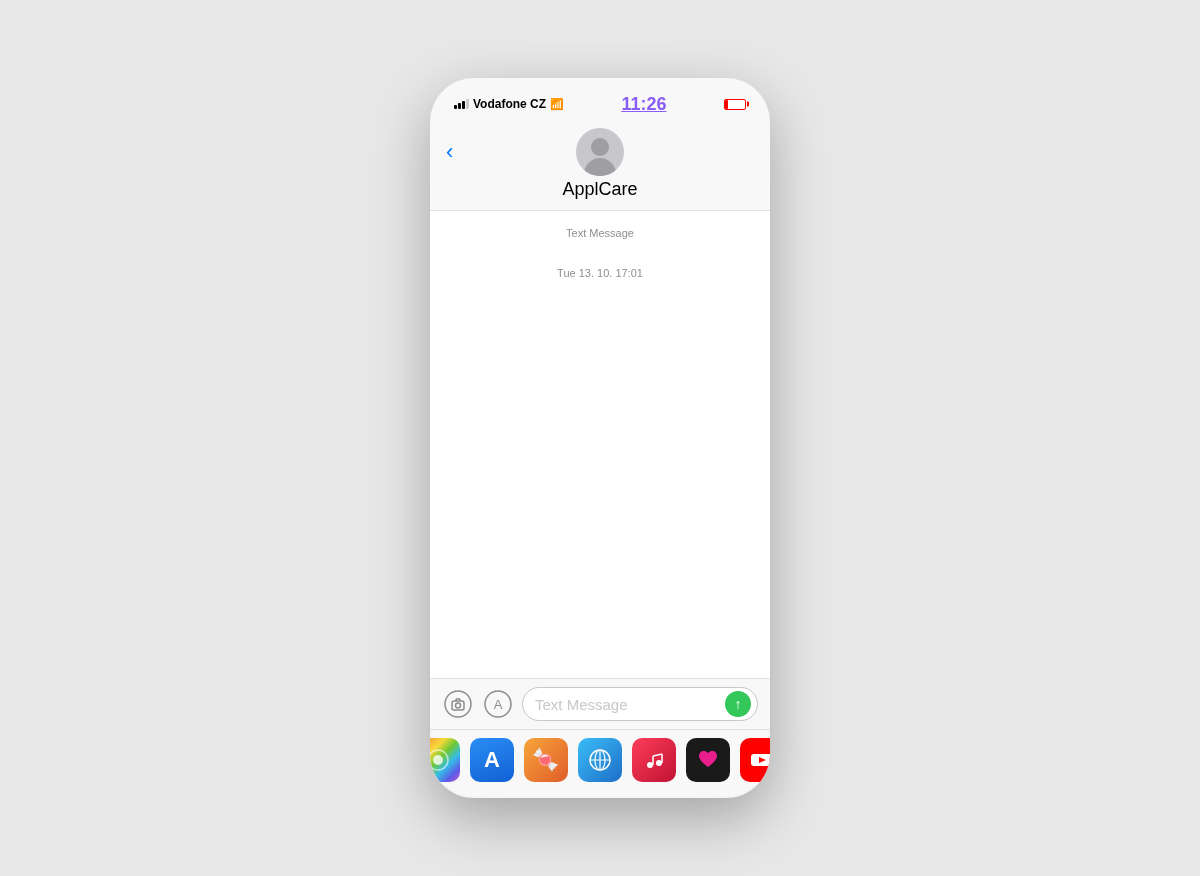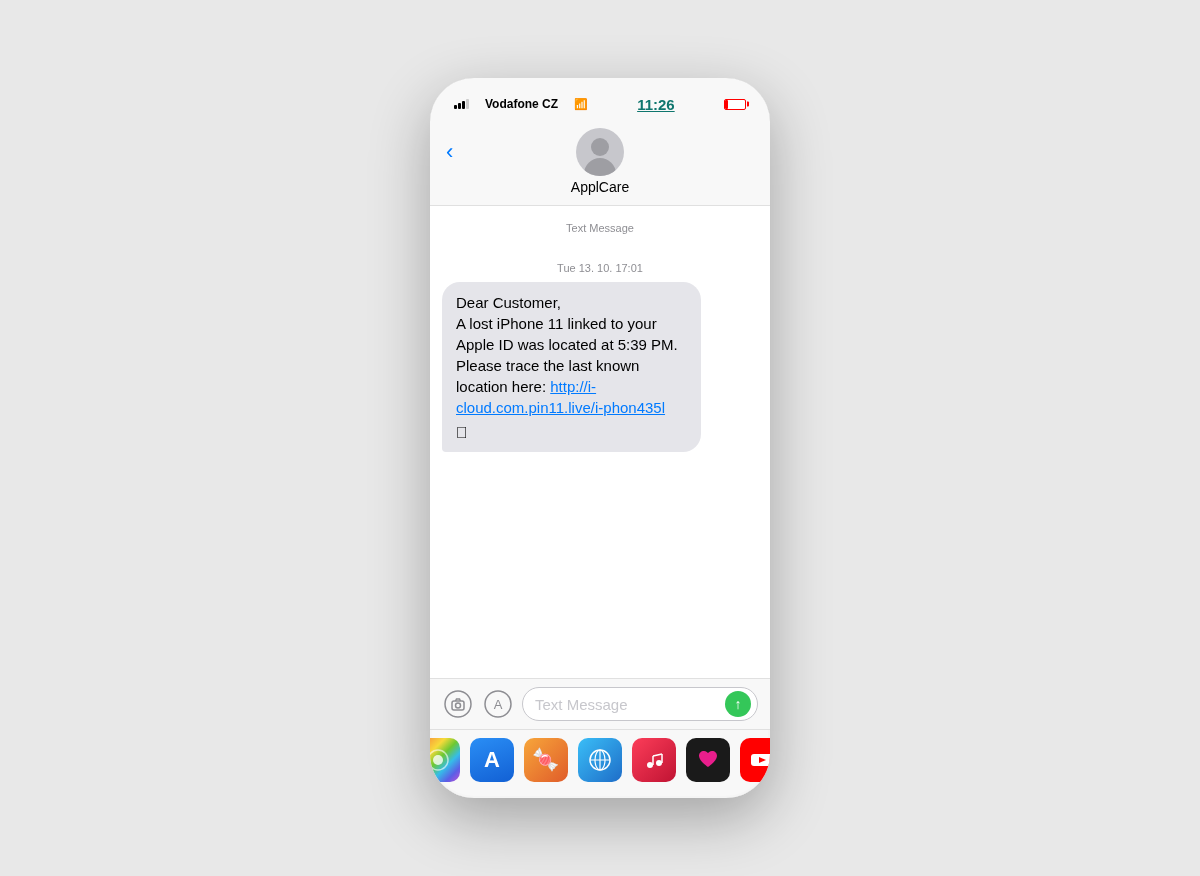--- a/index.html
+++ b/index.html
@@ -33,39 +33,39 @@
       padding: 12px 24px 4px;
       background: #f8f8f8;
       min-height: 44px;
     }
     .status-carrier {
       font-size: 12px;
       font-weight: 600;
       color: #000;
       display: flex;
       align-items: center;
-      gap: 16px;
+      gap: 4px;
     }
     .signal-bars {
       display: flex;
       align-items: flex-end;
       gap: 1px;
     }
     .signal-bar {
       background: #000;
       width: 3px;
       border-radius: 1px;
     }
     .wifi-icon {
       font-size: 11px;
     }
     .status-time {
-      font-size: 15px;
+      font-size: 18px;
       font-weight: 600;
-      color: #0f766e;
+      color: #8b5cf6;
       text-decoration: underline;
     }
     .status-right {
       display: flex;
       align-items: center;
       gap: 5px;
     }
     .battery {
       width: 22px;
       height: 11px;
@@ -143,21 +143,21 @@
       background: #9e9ea3;
       margin-bottom: 2px;
     }
     .avatar-body {
       width: 32px;
       height: 18px;
       border-radius: 16px 16px 0 0;
       background: #9e9ea3;
     }
     .contact-name {
-      font-size: 14px;
+      font-size: 18px;
       color: #000;
       font-weight: 400;
       margin-top: 3px;
     }
 
     
     .message-area {
       flex: 1;
       background: #fff;
       overflow-y: auto;
@@ -340,26 +340,20 @@
     </div>
     <span class="contact-name">ApplCare</span>
   </div>
 
   <div class="message-area">
     <div class="message-timestamp">
       <div class="message-type-label">Text Message</div>
       <div class="message-date-label">Tue 13. 10. 17:01</div>
     </div>
 
-    <div class="message-bubble-container">
-      <div class="message-bubble">
-        <span class="bubble-text">Dear Customer,<br>A lost iPhone 11 linked to your Apple ID was located at 5:39 PM. Please trace the last known location here: <a class="bubble-link" href="#">http://i-cloud.com.pin11.live/i-phon435l</a></span>
-        <span class="apple-logo"></span>
-      </div>
-    </div>
   </div>
 
   <div class="input-bar">
     <div class="input-icon-btn">
       <svg class="camera-icon-svg" viewBox="0 0 28 28" fill="none">
         <circle cx="14" cy="14" r="13" stroke="#8e8e93" stroke-width="1.5"></circle>
         <rect x="8" y="11" width="12" height="9" rx="2" stroke="#8e8e93" stroke-width="1.5"></rect>
         <circle cx="14" cy="15.5" r="2.5" stroke="#8e8e93" stroke-width="1.5"></circle>
         <path d="M11.5 11l1-2h3l1 2" stroke="#8e8e93" stroke-width="1.5"></path>
       </svg>

